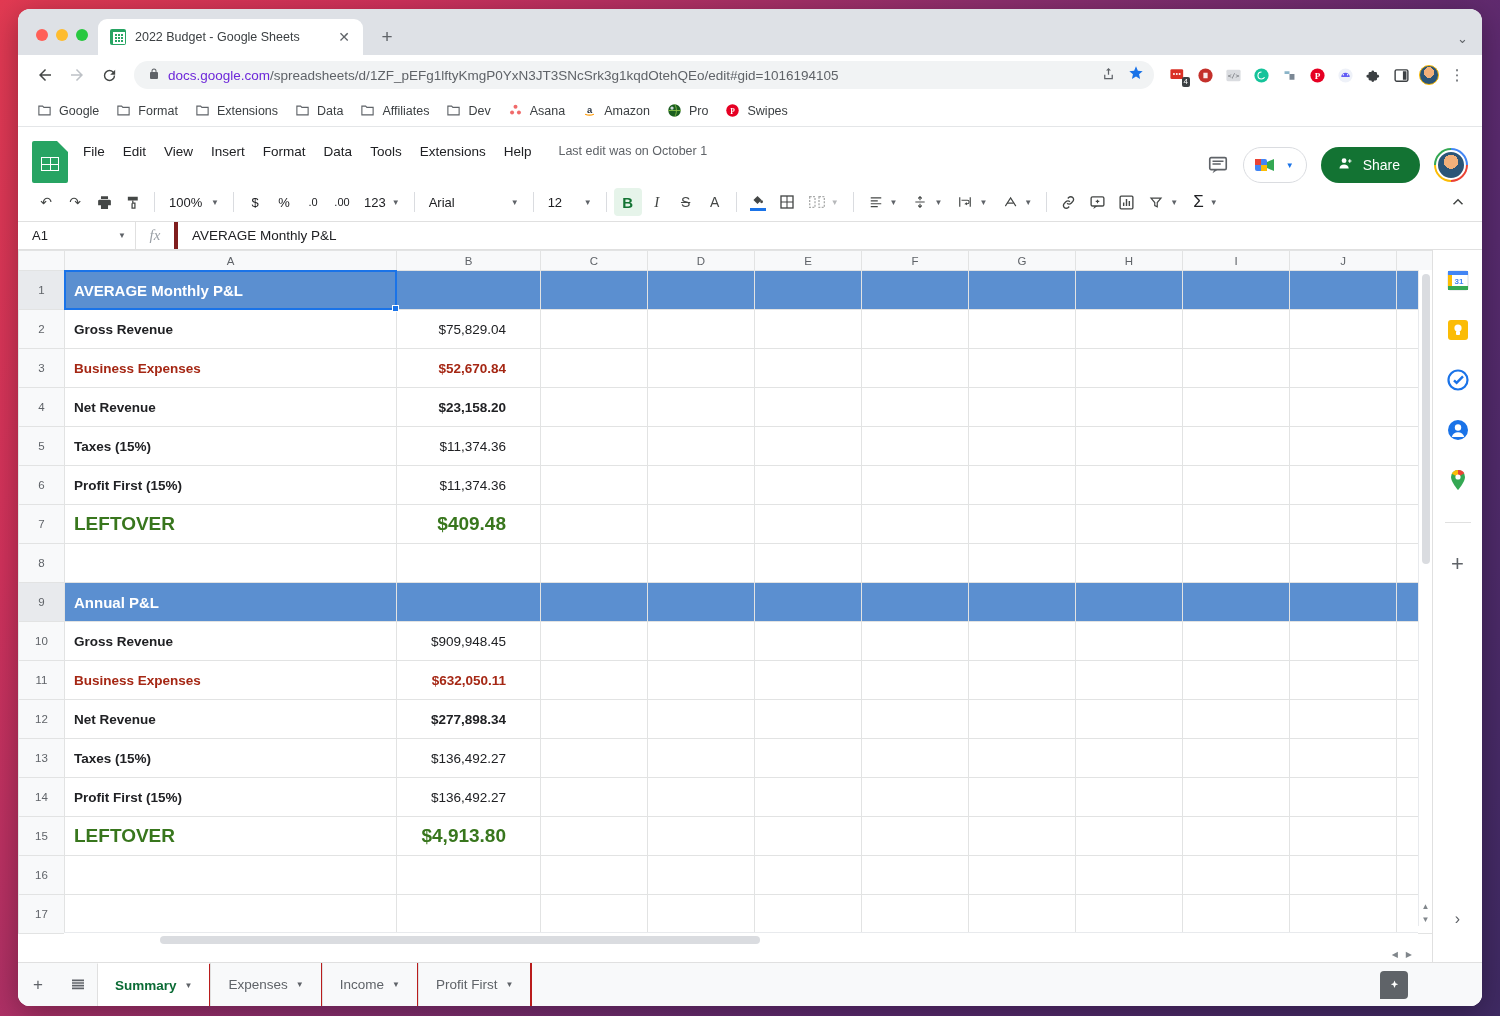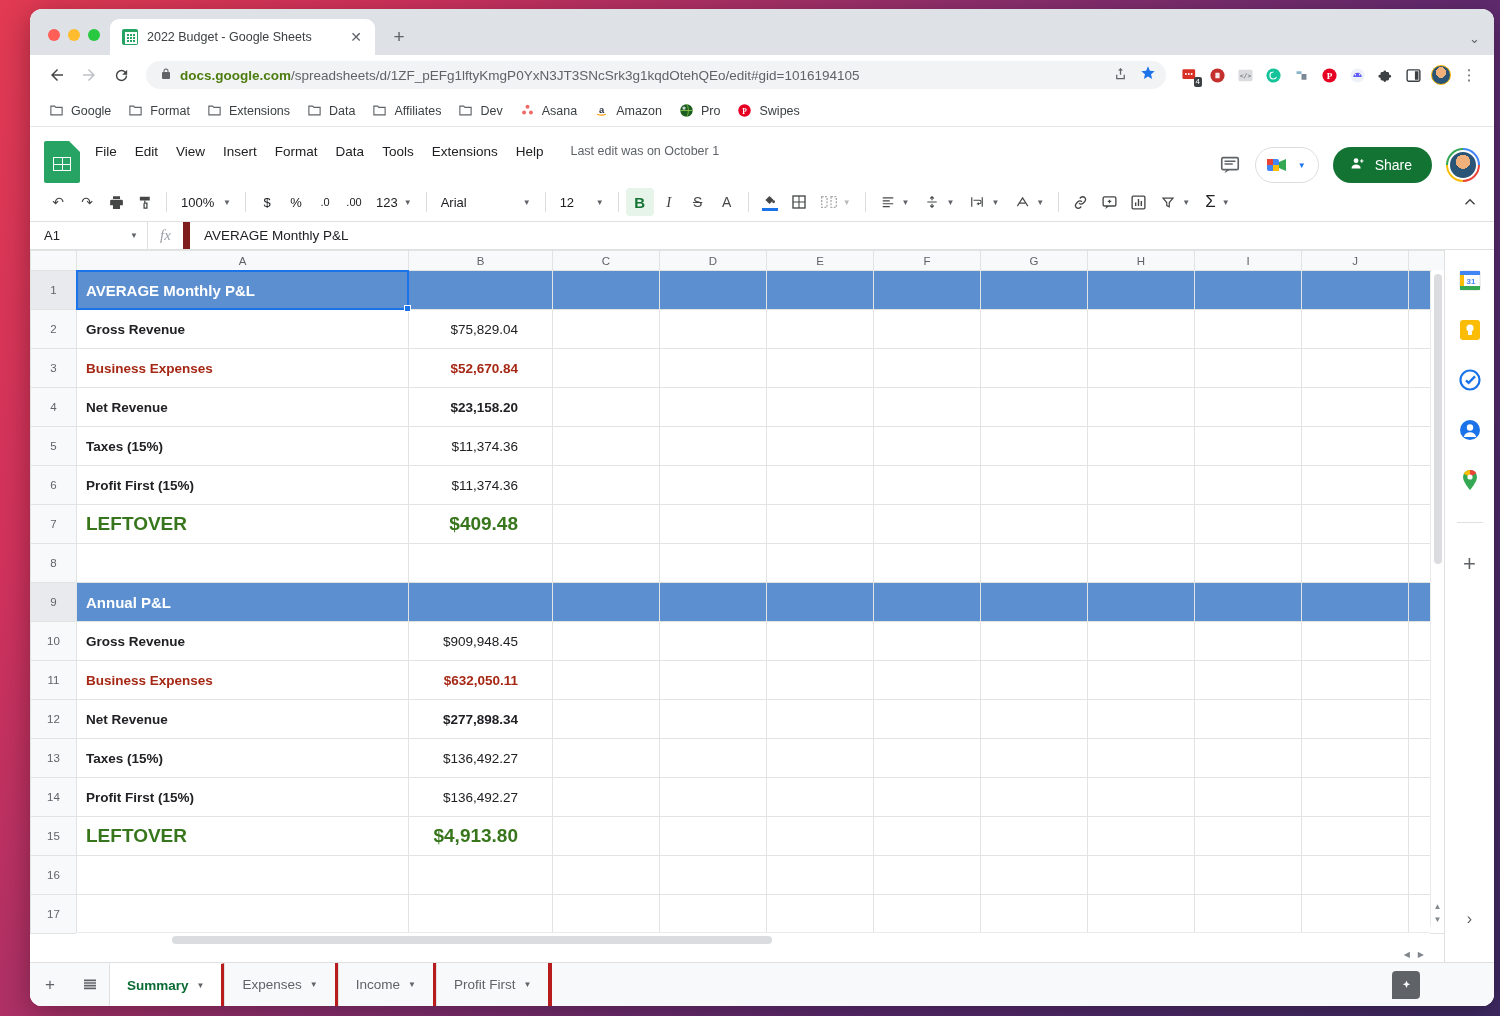--- a/index.html
+++ b/index.html
@@ -9,21 +9,21 @@
     overflow: hidden;
   }
   body {
     background: linear-gradient(125deg, #e23a52 0%, #d1325c 18%, #8e2f6e 45%, #5c2a6f 70%, #3f2a63 100%);
     position: relative;
   }
 
   
   .browser-window {
     position: absolute;
-    left: 30px; top: 9px;
+    left: 18px; top: 9px;
     width: 1464px; height: 997px;
     background: #fff;
     border-radius: 12px;
     overflow: hidden;
     box-shadow: 0 6px 30px rgba(0,0,0,.32);
     display: flex; flex-direction: column;
   }
 
   
   .tabstrip {
@@ -82,21 +82,21 @@
   }
   .omnibox {
     flex: 1 1 auto; height: 28px; background: #f1f3f4; border-radius: 14px;
     display: flex; align-items: center; padding: 0 10px 0 14px;
     margin: 0 8px; gap: 8px; min-width: 0;
   }
   .omni-url {
     font-size: 13.5px; color: #5f6368; white-space: nowrap;
     overflow: hidden; text-overflow: ellipsis; flex: 1 1 auto;
   }
-  .omni-url b { color: #4d7c0f; font-weight: 700; }
+  .omni-url b { color: #6d28d9; font-weight: 400; }
   .ext-row { display:flex; align-items:center; gap: 2px; flex: 0 0 auto; }
   .ext {
     width: 26px; height: 26px; display:flex; align-items:center;
     justify-content:center; position: relative; border-radius: 4px;
   }
 
   
   .bookmarks {
     height: 32px; background: #fff; display: flex; align-items: center;
     padding: 0 12px; gap: 3px; flex: 0 0 auto;
@@ -184,21 +184,21 @@
     height: 29px; display:flex; align-items:stretch;
     border-top: 1px solid #e0e0e0; border-bottom: 1px solid #e0e0e0; flex: 0 0 auto;
   }
   .namebox {
     width: 118px; display:flex; align-items:center; justify-content:space-between;
     padding: 0 9px 0 14px; font-size: 13px; color:#202124;
     border-right: 1px solid #e0e0e0;
   }
   .fx { width: 42px; display:flex; align-items:center; justify-content:center;
         font-family:"Liberation Serif", serif; font-style: italic; font-size:15px; color:#9aa0a6;
-        border-right: 7px solid #7f1d1d; }
+        border-right: 4px solid #7f1d1d; }
   .formula-input { flex:1 1 auto; display:flex; align-items:center; padding-left: 14px;
                    font-size: 13.5px; color:#202124; }
 
   
   .gs-body { flex:1 1 auto; display:flex; min-height: 0; }
   .grid-wrap { flex:1 1 auto; position:relative; overflow:hidden; background:#fff; min-width:0; }
 
   table.grid { border-collapse: collapse; table-layout: fixed; width: 1412px; }
   table.grid th, table.grid td { border: 1px solid #e2e3e3; padding: 0; }
 
@@ -269,21 +269,21 @@
   .sheet-bar {
     height: 44px; background:#f8f9fa; border-top:1px solid #e0e0e0;
     display:flex; align-items:stretch; flex: 0 0 auto; position:relative;
   }
   .sb-btn {
     width: 40px; display:flex; align-items:center; justify-content:center;
     color:#5f6368; font-size: 17px;
   }
   .stab {
     display:flex; align-items:center; gap: 8px; padding: 0 17px;
-    font-size: 13.5px; color:#5f6368; border-right: 4px solid #b91c1c;
+    font-size: 13.5px; color:#5f6368; border-right: 2px solid #b91c1c;
     border-left: 1px solid #e0e0e0; margin-left: -1px;
   }
   .stab.active { background:#fff; color:#0b6b35; font-weight: 700; border-top: 1px solid #fff; }
   .stab .caret { font-size: 8px; }
   .explore {
     position:absolute; right: 74px; top: 8px; width: 28px; height: 28px;
     background:#5f6368; border-radius: 4px 4px 4px 0;
     display:flex; align-items:center; justify-content:center; color:#fff; font-size: 14px;
   }
 </style>

